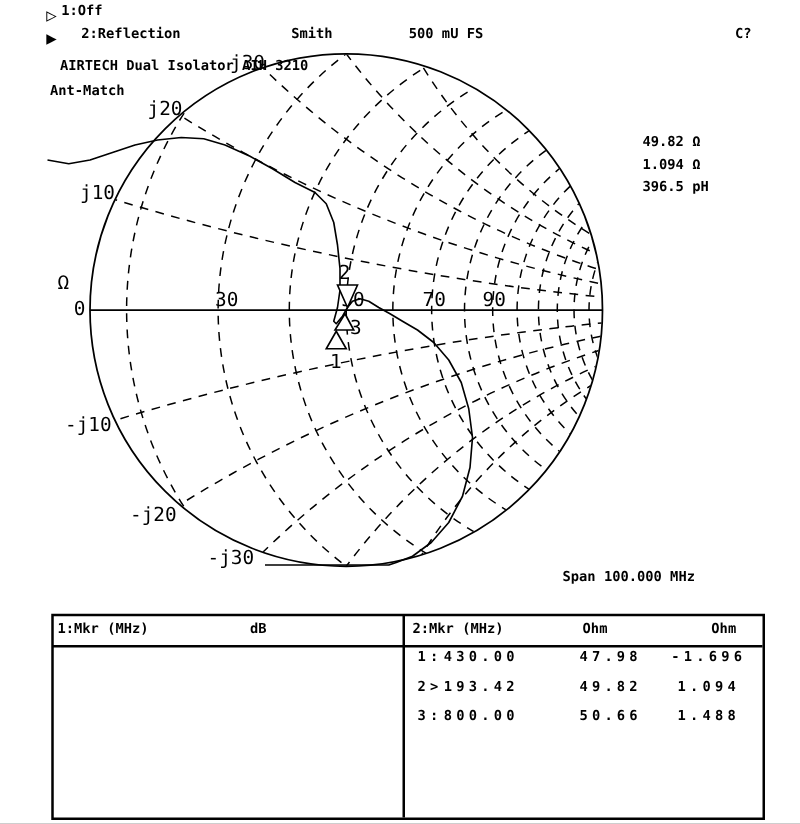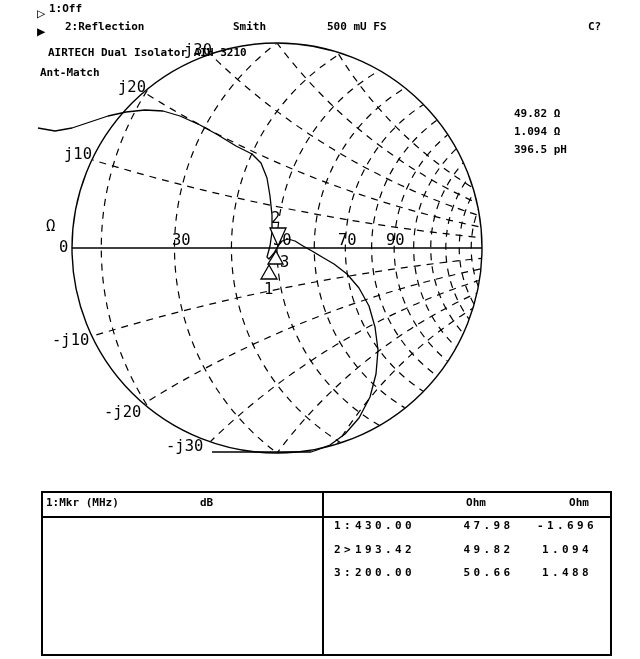--- a/index.html
+++ b/index.html
@@ -91,38 +91,40 @@
       <text x="166" y="451" font-family="&quot;DejaVu Sans Mono&quot;,monospace" font-size="15.5" fill="#000">-j30</text>
       <polyline points="38,128 55,131 72,128 90,122 108,116 126,112 145,110 163,111 180,116 200,125 218,135 236,146 252,154 261,163 267,178 270,196 272,215 272,232 270,246 267,257 269,259 274,253 278,246 282,241 288,239 295,241 303,246 312,251 322,257 334,264 347,274 359,288 369,306 375,327 378,350 376,374 370,397 359,418 345,434 330,445 317,450 311,452 212,452" fill="none" stroke="#000" stroke-width="1.3" stroke-linejoin="round"></polyline>
       <polygon points="269,265 261,279 277,279" fill="#fff" stroke="#000" stroke-width="1.3"></polygon>
       <text x="264" y="294" font-family="&quot;DejaVu Sans Mono&quot;,monospace" font-size="15.5" fill="#000">1</text>
       <polygon points="270,228 286,228 278,246" fill="#fff" stroke="#000" stroke-width="1.3"></polygon>
       <text x="271" y="223" font-family="&quot;DejaVu Sans Mono&quot;,monospace" font-size="15.5" fill="#000">2</text>
       <polygon points="276,251 268,264 283,264" fill="#fff" stroke="#000" stroke-width="1.3"></polygon>
       <text x="280" y="267" font-family="&quot;DejaVu Sans Mono&quot;,monospace" font-size="15.5" fill="#000">3</text>
     </svg>
 
+  <span class="t" style="left:450px;top:456px;">Span 100.000 MHz</span>
 
   <div id="tbl-border" style="left:41px;top:491px;width:571px;height:165px;"></div>
   <div class="tbl-line" style="left:322px;top:492px;width:2px;height:162px;"></div>
   <div class="tbl-line" style="left:42px;top:516px;width:568px;height:2px;"></div>
 
   <span class="t" style="left:46px;top:497px;">1:Mkr (MHz)</span>
   <span class="t" style="left:200px;top:497px;">dB</span>
 
+  <span class="t" style="left:330px;top:497px;">2:Mkr (MHz)</span>
   <span class="t ra" style="left:446px;top:497px;width:60px;">Ohm</span>
   <span class="t ra" style="left:549px;top:497px;width:60px;">Ohm</span>
 
   <div id="tbl-rows">
       <span class="t wide" style="top:520px;left:334px;">1:</span>
       <span class="t wide ra" style="top:520px;left:322px;width:126px;">430.00</span>
       <span class="t wide ra" style="top:520px;left:451px;width:75px;">47.98</span>
       <span class="t wide ra" style="top:520px;left:529px;width:76px;">-1.696</span>
       <span class="t wide" style="top:543.5px;left:334px;">2&gt;</span>
       <span class="t wide ra" style="top:543.5px;left:322px;width:126px;">193.42</span>
       <span class="t wide ra" style="top:543.5px;left:451px;width:75px;">49.82</span>
       <span class="t wide ra" style="top:543.5px;left:529px;width:76px;">1.094</span>
       <span class="t wide" style="top:567px;left:334px;">3:</span>
-      <span class="t wide ra" style="top:567px;left:322px;width:126px;">200.00</span>
+      <span class="t wide ra" style="top:567px;left:322px;width:126px;">800.00</span>
       <span class="t wide ra" style="top:567px;left:451px;width:75px;">50.66</span>
       <span class="t wide ra" style="top:567px;left:529px;width:76px;">1.488</span>
     </div>
 </div>
 
 </body></html>

